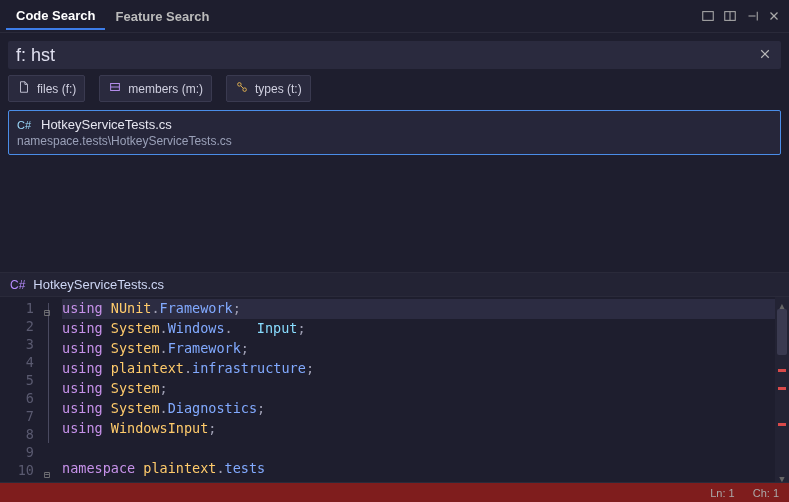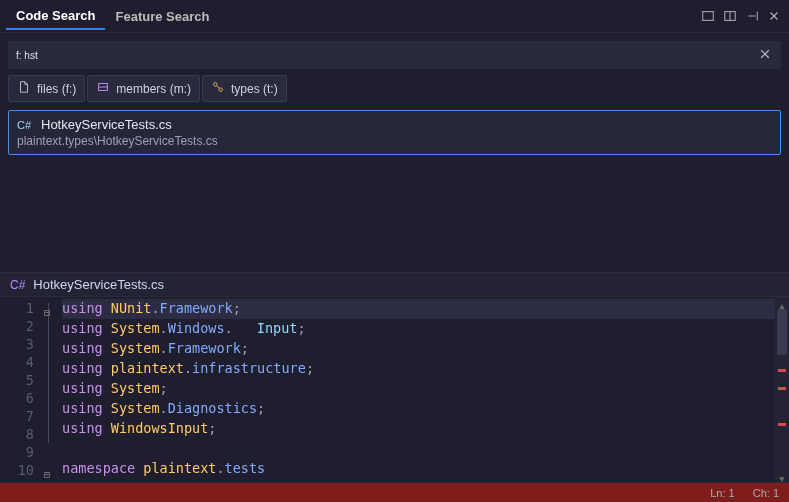--- a/index.html
+++ b/index.html
@@ -47,31 +47,31 @@
     border-radius: 2px;
     height: 28px;
     padding: 0 6px;
   }
   .searchrow input {
     flex: 1;
     background: transparent;
     border: none;
     outline: none;
     color: #e0e0f0;
-    font-size: 10px;
+    font-size: 18px;
     padding: 4px 2px;
   }
   .searchrow .clear {
     color: #bbb; cursor: pointer; padding: 2px 4px;
   }
 
   
   .filters {
     display: flex;
-    gap: 2px;
+    gap: 14px;
     padding: 0 8px 8px;
   }
   .chip {
     display: inline-flex;
     align-items: center;
     gap: 6px;
     background: #2a2a3e;
     border: 1px solid #3a3a50;
     border-radius: 2px;
     padding: 4px 8px;
@@ -284,21 +284,21 @@
     </span>
     <span>types (t:)</span>
   </div>
 </div>
 
 <div class="result">
   <div class="line1">
     <span class="csharp">C#</span>
     <span>HotkeyServiceTests.cs</span>
   </div>
-  <div class="line2">plaintext.types\HotkeyServiceTests.cs</div>
+  <div class="line2">namespace.tests\HotkeyServiceTests.cs</div>
 </div>
 
 <div class="preview">
   <div class="preview-header">
     <span class="csharp">C#</span>
     <span>HotkeyServiceTests.cs</span>
   </div>
 
   <div class="editor">
     <div class="gutter" id="gutter">

